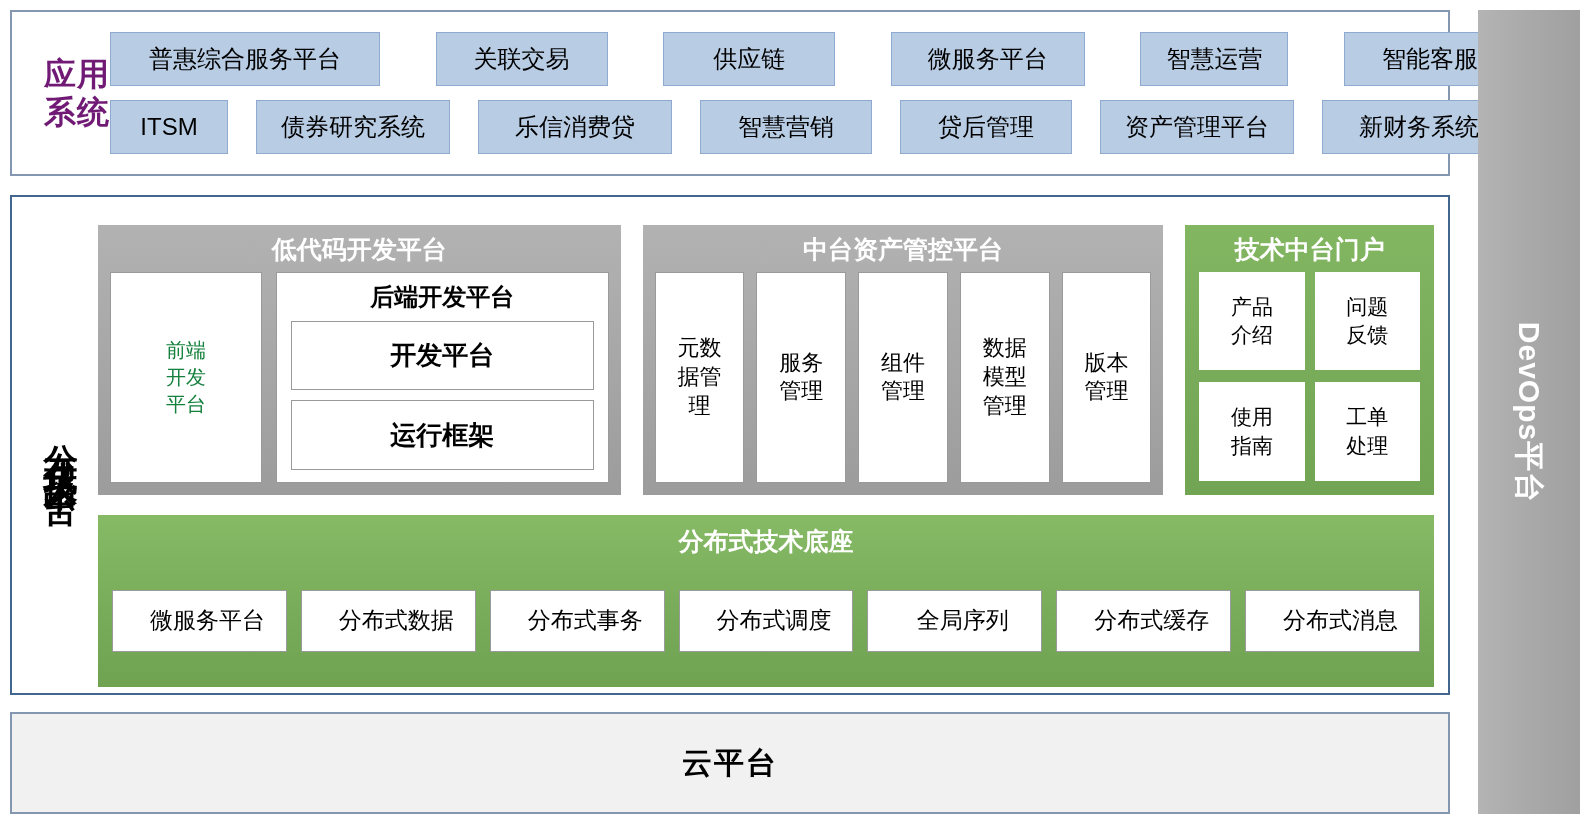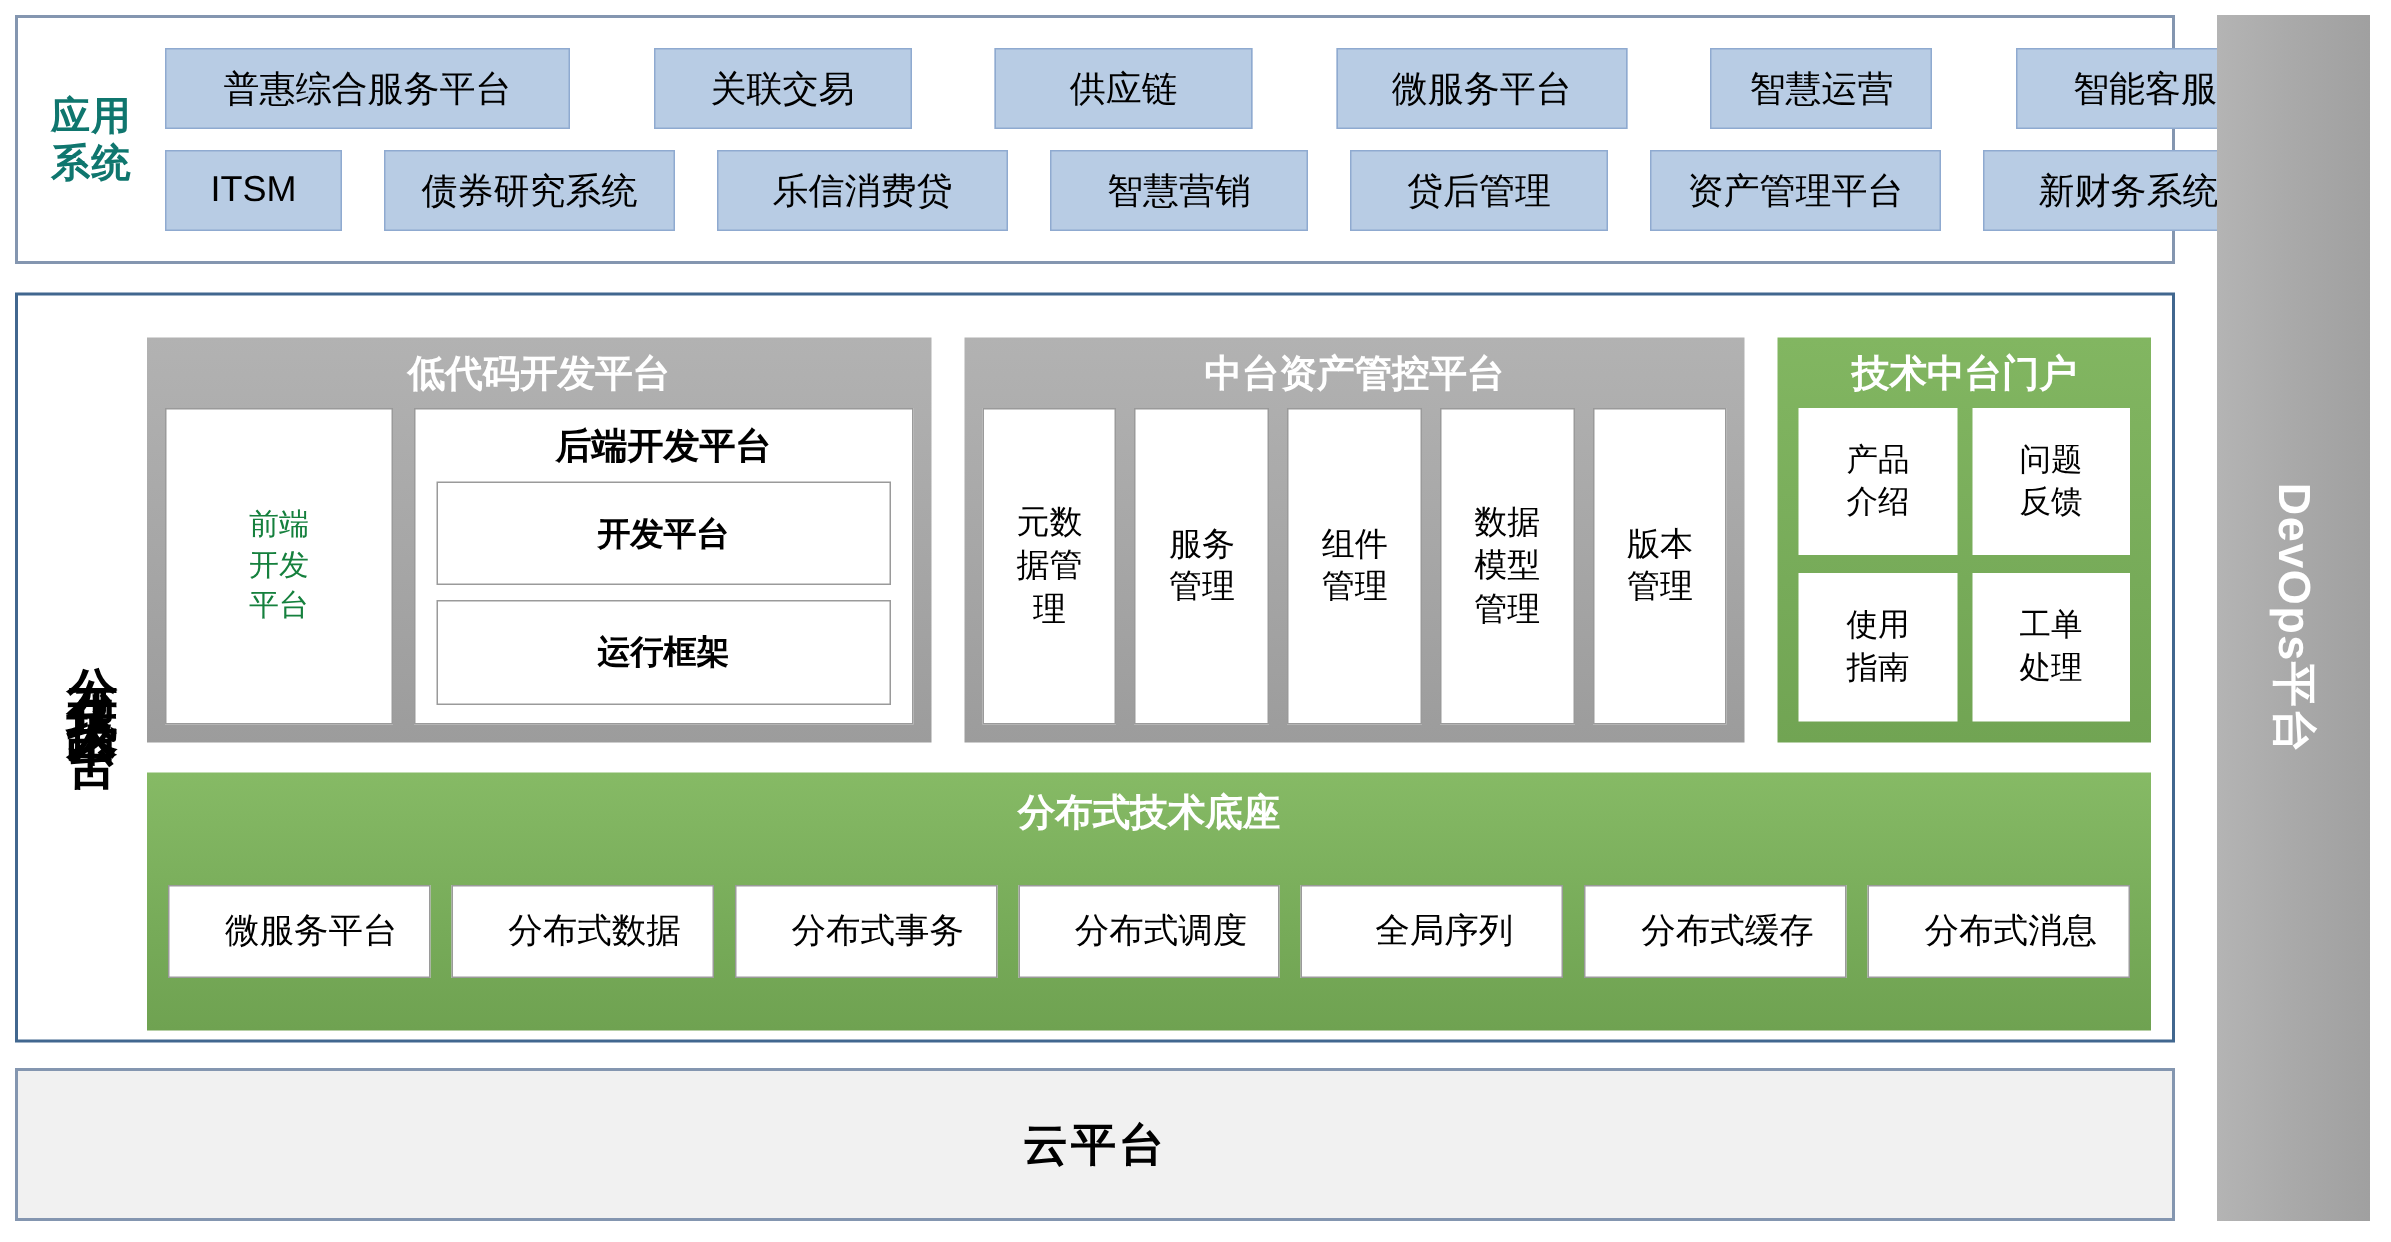--- a/index.html
+++ b/index.html
@@ -30,24 +30,24 @@
     height: 166px;
     border: 2px solid #8496b0;
     background: #ffffff;
     box-sizing: border-box;
     display: flex;
     align-items: center;
   }
   .app-label {
     width: 98px;
     flex: 0 0 98px;
-    text-align: center;
-    font-size: 26px;
-    font-weight: bold;
-    color: #0f766e;
+    text-align: right;
+    font-size: 32px;
+    font-weight: bold;
+    color: #701a75;
     line-height: 1.2;
     letter-spacing: 1px;
   }
   .app-rows {
     flex: 1 1 auto;
     display: flex;
     flex-direction: column;
     justify-content: center;
     gap: 14px;
     padding-right: 12px;
@@ -171,21 +171,21 @@
     margin-bottom: 8px;
   }
   .backend-sub {
     flex: 1 1 0;
     margin-bottom: 10px;
     border: 1px solid #9a9a9a;
     background: #ffffff;
     display: flex;
     align-items: center;
     justify-content: center;
-    font-size: 22px;
+    font-size: 26px;
     color: #000000;
     box-sizing: border-box;
   }
   .backend-sub:last-child { margin-bottom: 0; }
 
   .asset-panel { width: 524px; }
   .asset-inner {
     flex: 1 1 auto;
     display: flex;
     gap: 12px;

